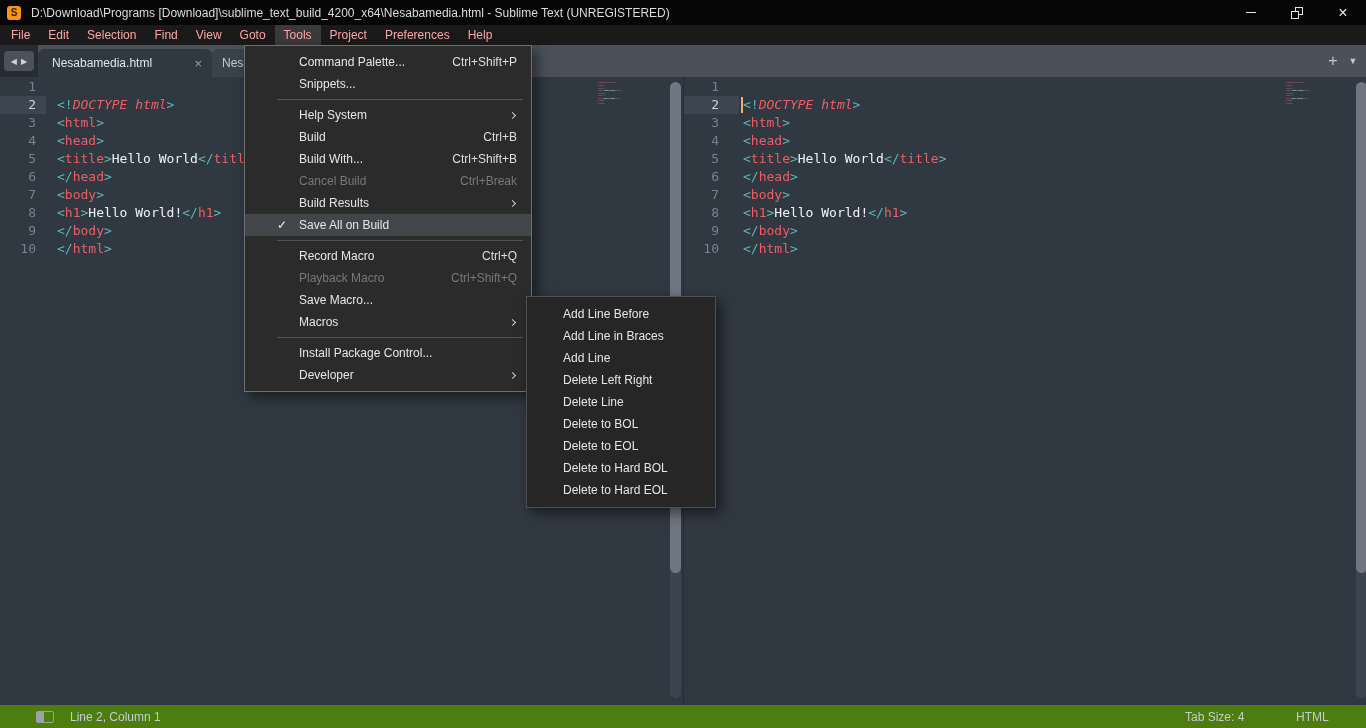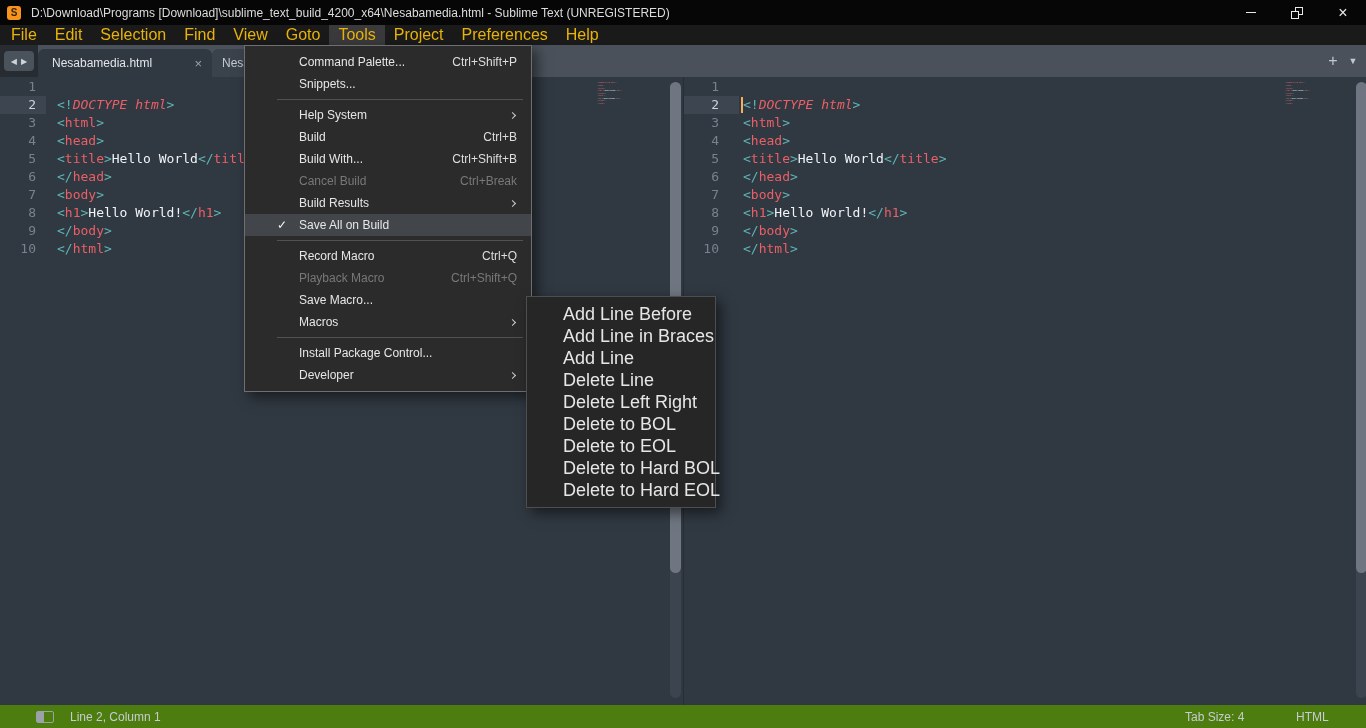--- a/index.html
+++ b/index.html
@@ -19,21 +19,21 @@
   .win-controls { margin-left:auto; display:flex; height:25px; }
   .win-btn { width:46px; height:25px; display:flex; align-items:center; justify-content:center; }
   .ic-min { width:10px; height:1px; background:#e8e8e8; }
   .ic-restore { position:relative; width:12px; height:12px; }
   .ic-restore .r2 { position:absolute; right:0; top:0; width:8px; height:8px; border:1px solid #e8e8e8; }
   .ic-restore .r1 { position:absolute; left:0; bottom:0; width:8px; height:8px; border:1px solid #e8e8e8; background:#060606; }
   .ic-close { color:#e8e8e8; font-size:16px; line-height:16px; }
   
   .menubar { position:absolute; left:0; top:25px; width:1366px; height:20px;
     background:#1a1a1a; display:flex; align-items:stretch; padding-left:2px; }
-  .menu-item { padding:0 9px; font-size:16px; color:#eab308; display:flex; align-items:center; }
+  .menu-item { padding:0 9px; font-size:12px; color:#fca5a5; display:flex; align-items:center; }
   .menu-item.active { background:#3a3a3c; }
   
   .tabbar { position:absolute; left:0; top:45px; width:1366px; height:32px; background:#4a515a; }
   .tab-arrows { position:absolute; left:0; top:0; width:38px; height:32px; background:#272c33;
     display:flex; align-items:center; justify-content:center; }
   .arrow-btn { width:30px; height:20px; background:#4a525b; border-radius:4px; color:#cfd4d9;
     font-size:8px; display:flex; align-items:center; justify-content:center; gap:4px; }
   .tab { position:absolute; top:4px; height:28px; border-radius:6px 6px 0 0;
     display:flex; align-items:center; font-size:12px; }
   .tab.active { left:38px; width:174px; background:#303841; color:#e2e6ea; }
@@ -86,21 +86,21 @@
   .dd-item.checked-row { background:#42464a; }
   .dd-check { width:34px; text-align:center; font-size:12px; color:#f0f0f0; flex:none; }
   .dd-label { flex:1; white-space:nowrap; }
   .dd-shortcut { color:#dedede; }
   .dd-item.disabled .dd-label, .dd-item.disabled .dd-shortcut { color:#787878; }
   .chev { width:5px; height:5px; border-right:1px solid #cfcfcf; border-top:1px solid #cfcfcf;
     transform:rotate(45deg); margin-right:2px; }
   .dd-sep { height:1px; background:#515151; margin:4px 8px 4px 32px; }
   .submenu { position:absolute; left:526px; top:296px; width:190px; background:#262626;
     border:1px solid #4e4e4e; box-shadow:5px 5px 12px rgba(0,0,0,.5); padding:6px 0; z-index:60; }
-  .sm-item { height:22px; line-height:22px; padding-left:36px; font-size:18px; color:#e6e6e6; white-space:nowrap; }
+  .sm-item { height:22px; line-height:22px; padding-left:36px; font-size:12px; color:#e6e6e6; white-space:nowrap; }
 </style>
 </head>
 <body>
 
 <div class="window">
 
   <div class="titlebar">
     <div class="app-icon">S</div>
     <div class="title-text">D:\Download\Programs [Download]\sublime_text_build_4200_x64\Nesabamedia.html - Sublime Text (UNREGISTERED)</div>
     <div class="win-controls">
@@ -394,21 +394,21 @@
         <span class="dd-check"></span>
         <span class="dd-label">Developer</span>
         <span class="chev"></span>
       </div>
     </div>
 
   <div class="submenu" id="macrosMenu">
       <div class="sm-item">Add Line Before</div>
       <div class="sm-item">Add Line in Braces</div>
       <div class="sm-item">Add Line</div>
+      <div class="sm-item">Delete Left Right</div>
       <div class="sm-item">Delete Line</div>
-      <div class="sm-item">Delete Left Right</div>
       <div class="sm-item">Delete to BOL</div>
       <div class="sm-item">Delete to EOL</div>
       <div class="sm-item">Delete to Hard BOL</div>
       <div class="sm-item">Delete to Hard EOL</div>
     </div>
 
 </div>
 
 </body></html>

